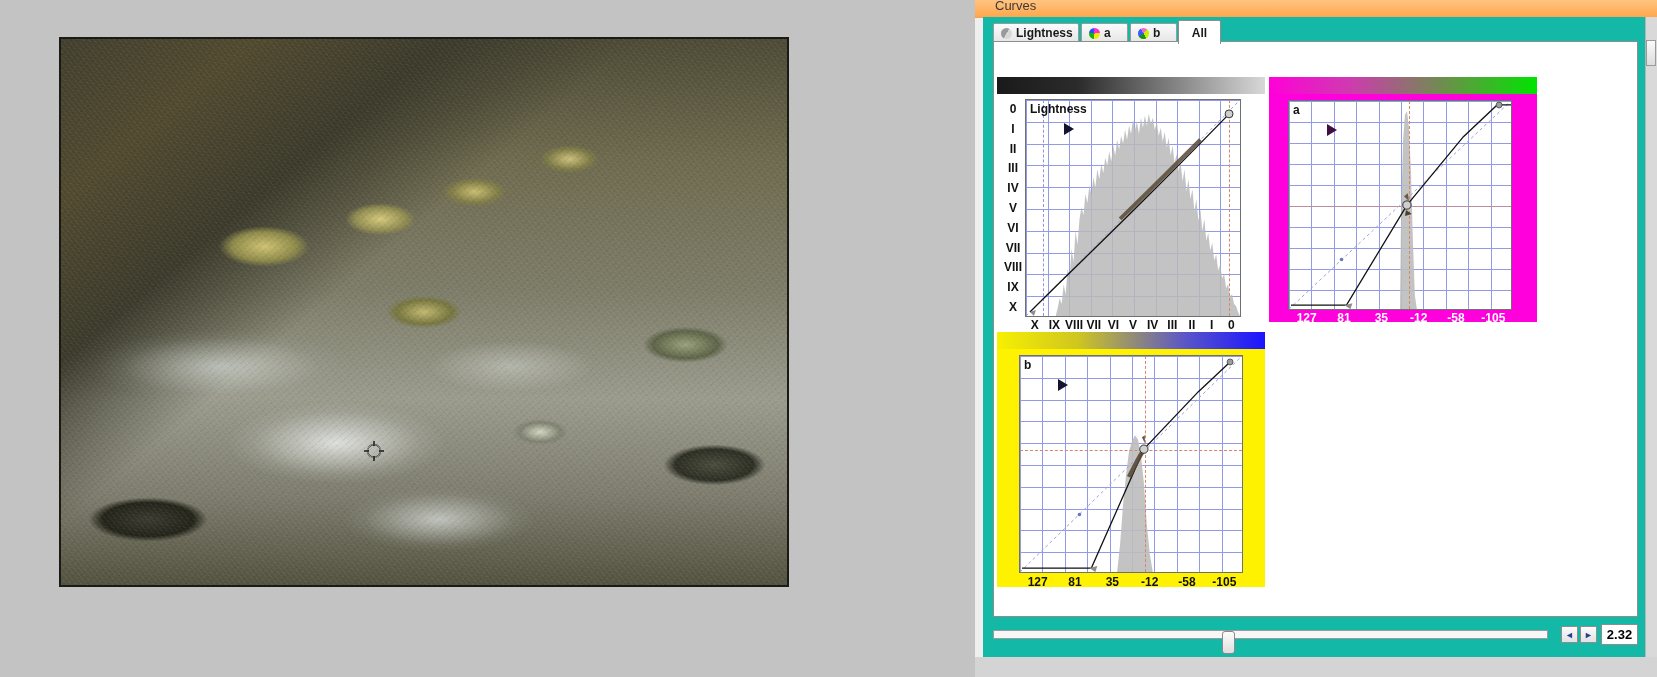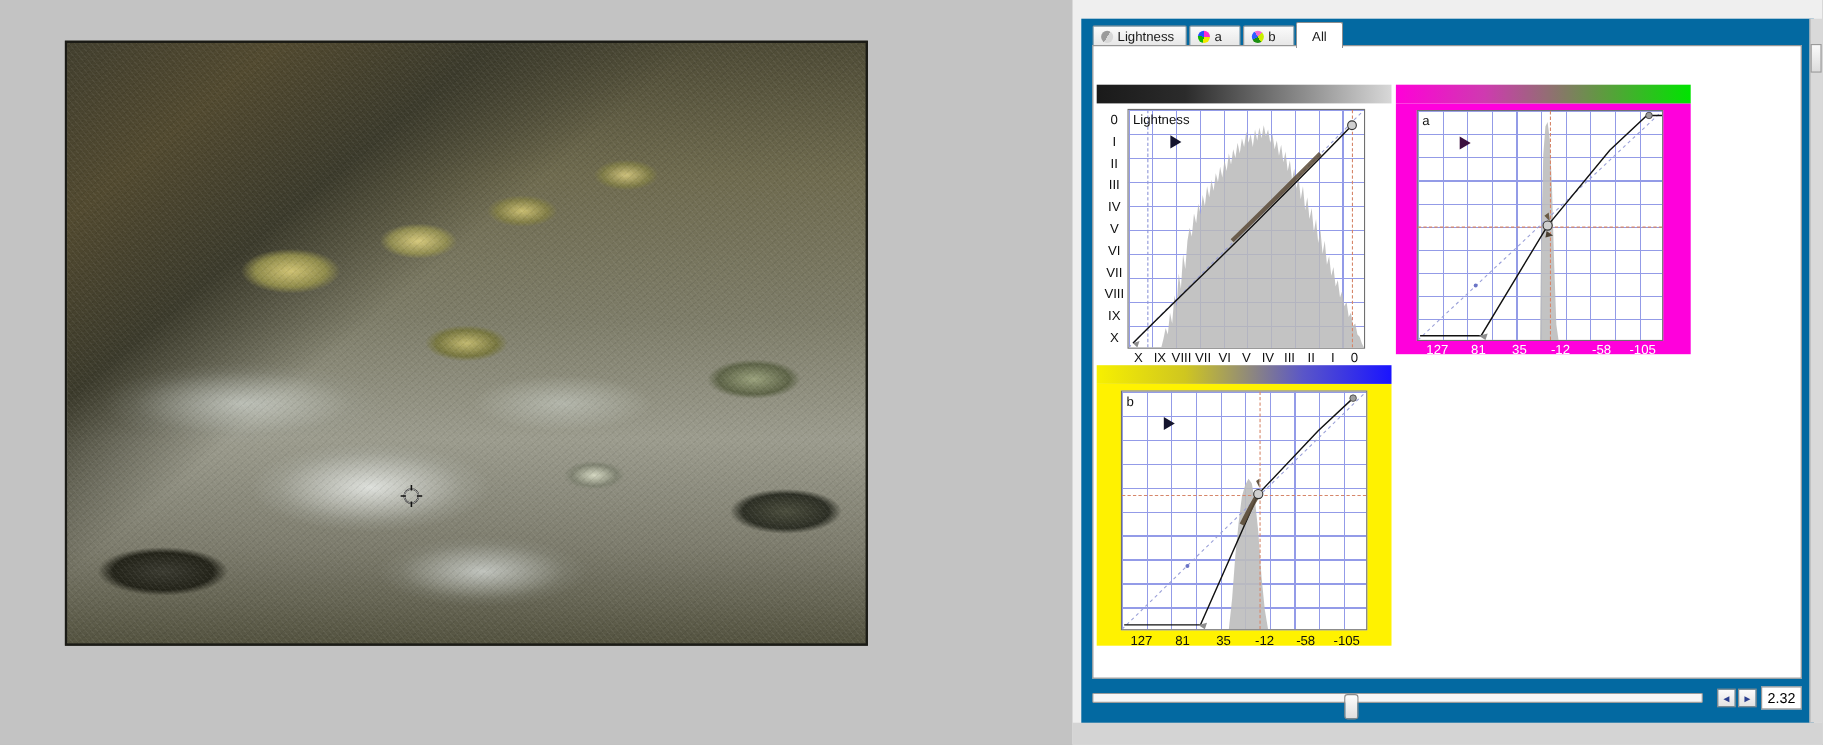--- a/index.html
+++ b/index.html
@@ -64,21 +64,22 @@
   #titlebar{
     position:absolute;left:0;top:0;width:682px;height:17px;
     background:linear-gradient(180deg,#ffc481 0%,#ffb463 55%,#ffa64d 100%);
     border-bottom:1px solid #e8a45c;
   }
   #titlebar .title{
     position:absolute;left:20px;top:-2px;font-size:13px;color:#3a3a3a;
   }
   #win-body{
     position:absolute;left:8px;top:17px;width:666px;height:652px;
-    background:#0369a1;
+    background:#14b8a6;
+    font-weight:bold;
   }
 
   
   #tabstrip{position:absolute;left:10px;top:3px;height:22px;}
   .tab{
     position:absolute;top:3px;height:19px;box-sizing:border-box;
     background:linear-gradient(180deg,#fbfbfb 0%,#e6e6e6 100%);
     border:1px solid #9a9a9a;border-bottom:none;
     border-radius:2px 2px 0 0;
     display:flex;align-items:center;gap:4px;padding:0 7px;
@@ -199,20 +200,23 @@
         <line x1="10" y1="0" x2="10" y2="5" stroke="#111" stroke-width="1.4"></line>
         <line x1="10" y1="15" x2="10" y2="20" stroke="#111" stroke-width="1.4"></line>
         <line x1="0" y1="10" x2="5" y2="10" stroke="#111" stroke-width="1.4"></line>
         <line x1="15" y1="10" x2="20" y2="10" stroke="#111" stroke-width="1.4"></line>
       </svg>
     </div>
   </div>
 
   <div id="curves-window">
 
+    <div id="titlebar">
+      <span class="title">Curves</span>
+    </div>
 
     <div id="win-body">
 
       <div id="tabstrip">
         <div class="tab" style="left:0px;width:86px;">
           <span class="tabicon ic-light"></span>
           <span>Lightness</span>
         </div>
         <div class="tab" style="left:88px;width:47px;">
           <span class="tabicon ic-a"></span>

